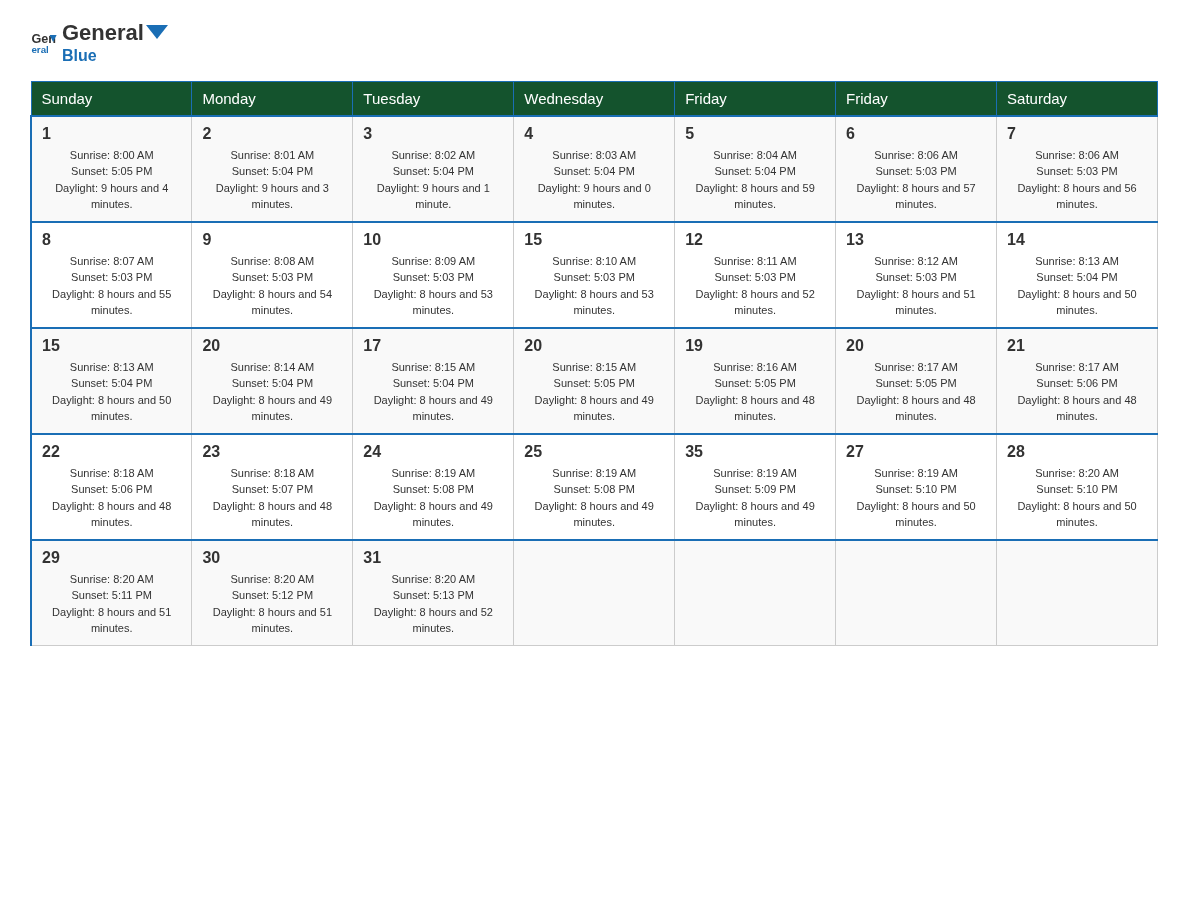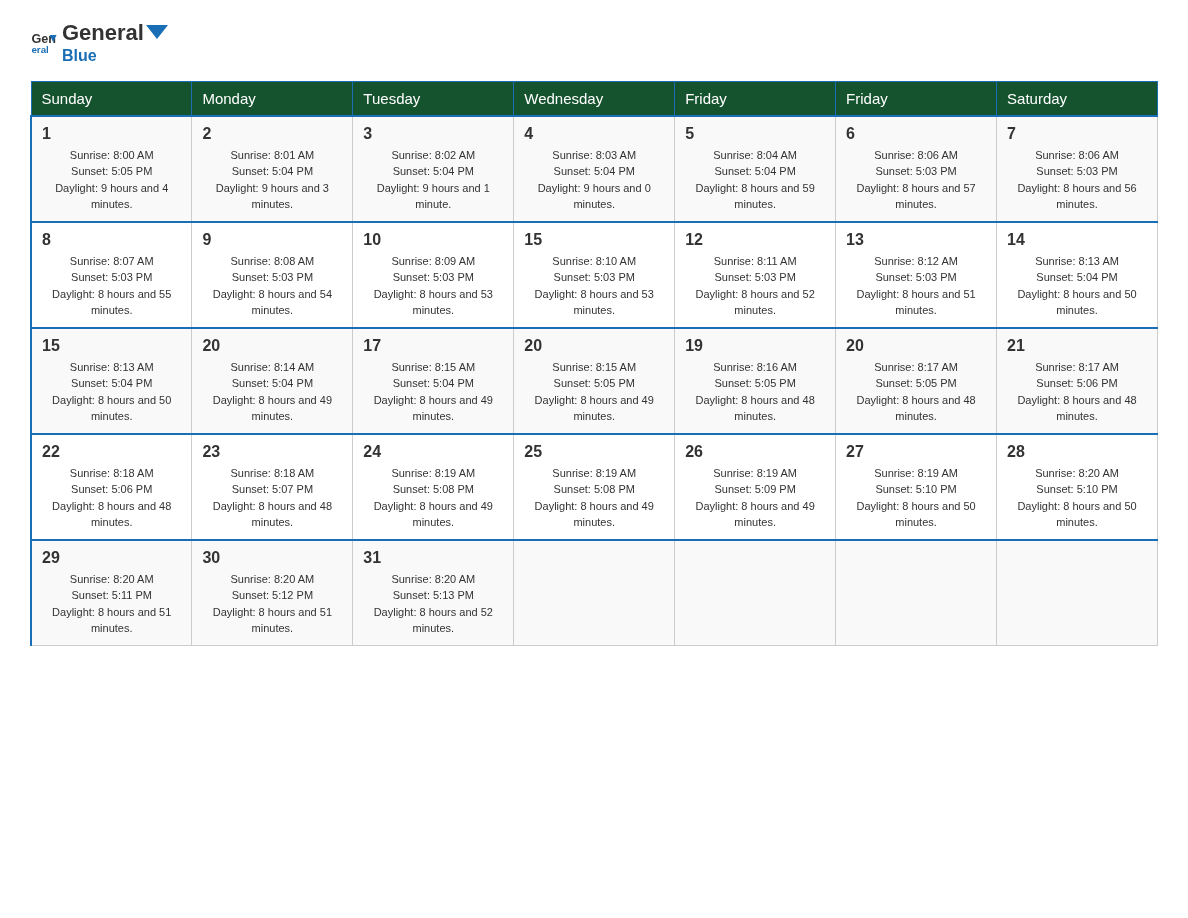--- a/index.html
+++ b/index.html
@@ -328,21 +328,21 @@
         </td>
         <td>
           <span class="day-number">25</span>
         <div class="day-detail">
           Sunrise: 8:19 AM<br>
           Sunset: 5:08 PM<br>
           Daylight: 8 hours and 49 minutes.
         </div>
         </td>
         <td>
-          <span class="day-number">26</span>
+          <span class="day-number">35</span>
         <div class="day-detail">
           Sunrise: 8:19 AM<br>
           Sunset: 5:09 PM<br>
           Daylight: 8 hours and 49 minutes.
         </div>
         </td>
         <td>
           <span class="day-number">27</span>
         <div class="day-detail">
           Sunrise: 8:19 AM<br>

